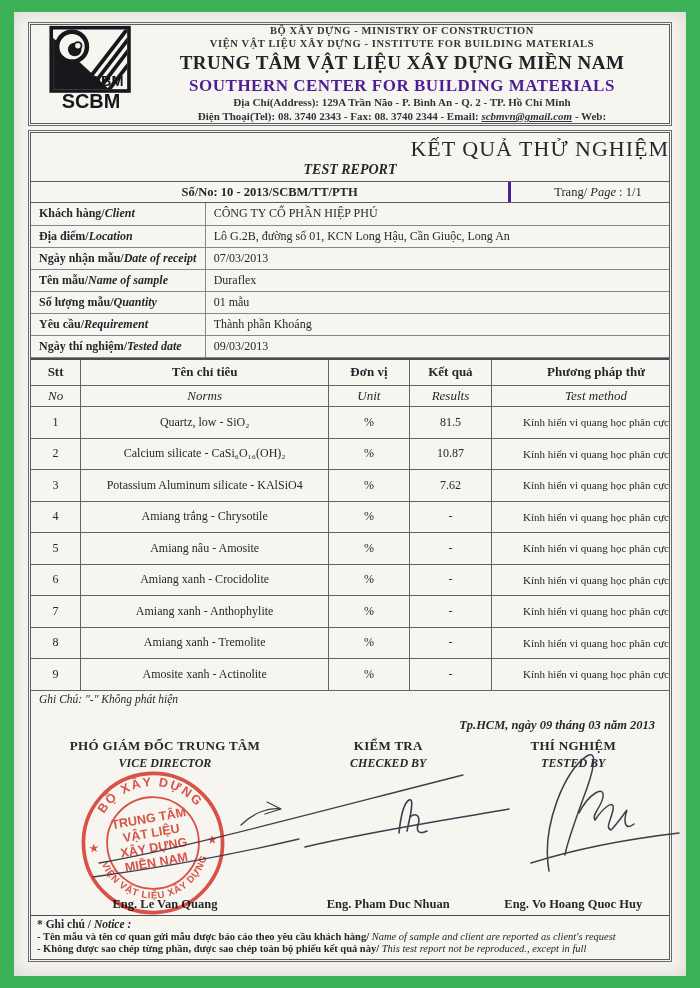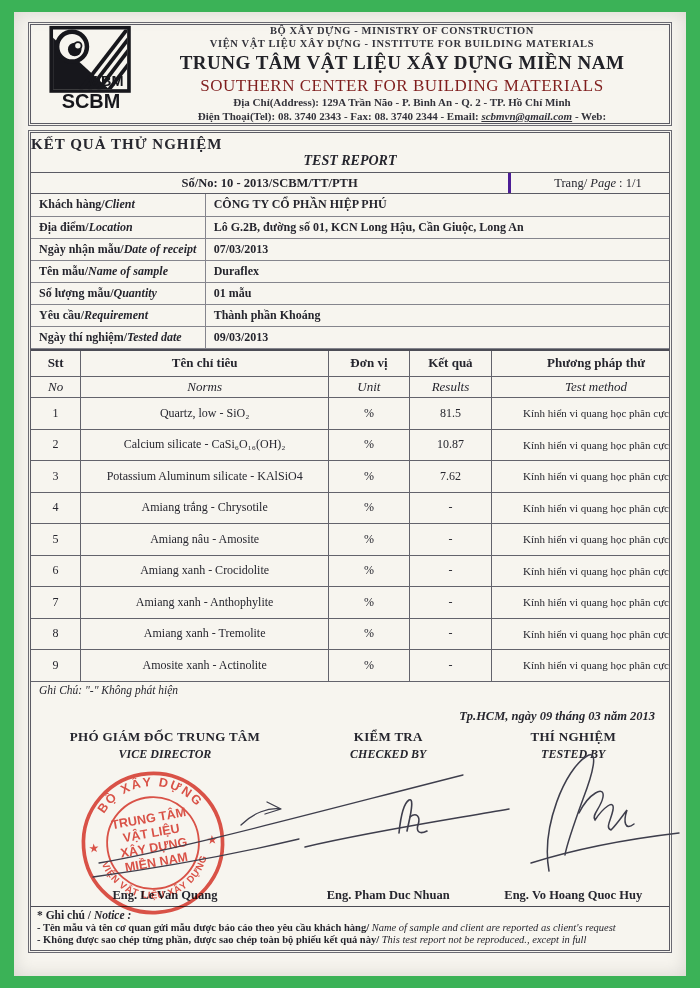--- a/index.html
+++ b/index.html
@@ -21,39 +21,39 @@
   
   .dbl { border:1px solid #5b5b64; position:relative; }
   .dbl::before { content:""; position:absolute; inset:-3px; border:1px solid #6a6a72; pointer-events:none; }
 
   
   .hdr-box { display:flex; align-items:center; height:100px; padding:4px 6px; background:transparent; }
   .logo-wrap { width:104px; flex:0 0 104px; text-align:right; }
   .hdr-text { flex:1; text-align:center; line-height:1.25; }
   .h-small { font-size:10.5px; font-weight:bold; letter-spacing:.6px; color:#33333b; }
   .h-name-vn { font-size:19px; font-weight:bold; letter-spacing:.5px; margin-top:1px; color:#222228; }
-  .h-name-en { font-size:17px; font-weight:normal; letter-spacing:.5px; color:#7f1d1d; }
+  .h-name-en { font-size:17px; font-weight:bold; letter-spacing:.5px; color:#4c1d95; }
   .h-addr { font-size:11px; font-weight:bold; color:#33333b; }
   .h-addr .email { text-decoration:underline; font-style:italic; }
 
   
   .main-box { margin-top:8px; background:transparent; }
 
-  .title-vn { text-align:left; font-size:15px; font-weight:bold; letter-spacing:1px; padding-top:3px; }
+  .title-vn { text-align:right; font-size:22px; font-weight:normal; letter-spacing:1px; padding-top:3px; }
   .title-en { text-align:center; font-size:14px; font-weight:bold; font-style:italic; padding-bottom:3px; border-bottom:1px solid #5b5b64; }
   .ref-row { display:flex; border-bottom:1px solid #5b5b64; height:21px; align-items:center; font-size:12.5px; }
   .ref-no { flex:1; text-align:center; font-weight:600; }
   .ref-page { width:25.2%; border-left:3px solid #4c1d95; height:100%; line-height:20px;padding-left:43px; }
   .ref-page .it { font-style:italic; }
 
   table { border-collapse:collapse; width:100%; }
   .info td { border:1px solid #85858d; font-size:12px; height:22px; padding:1px 8px; }
   .info td.lab { width:27.3%; font-weight:bold; }
   .info td.lab .en { font-style:italic; }
-  .info td.val { font-weight:bold;margin-top:32px; }
+  .info td.val { font-weight:normal;margin-top:32px; }
   .info tr:first-child td { border-top:none; }
   .info td:first-child { border-left:none; }
   .info td:last-child { border-right:none; }
 
   .results { margin-top:0; border-top:2px solid #4c4c55; }
   .results col.c1{width:8%} .results col.c2{width:40%} .results col.c3{width:13%} .results col.c4{width:13.2%} .results col.c5{width:25.8%}
   .results td, .results th { border:1px solid #63636c; text-align:center; }
   .results td:first-child, .results th:first-child { border-left:none; }
   .results td:last-child, .results th:last-child { border-right:none;padding-left:31px; }
   .results th { font-size:13px; height:27px; }

